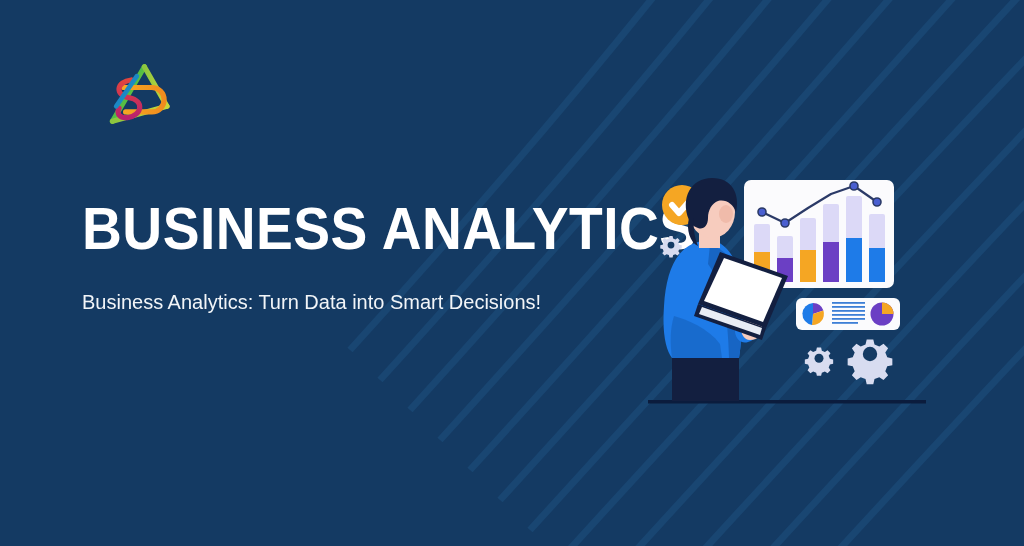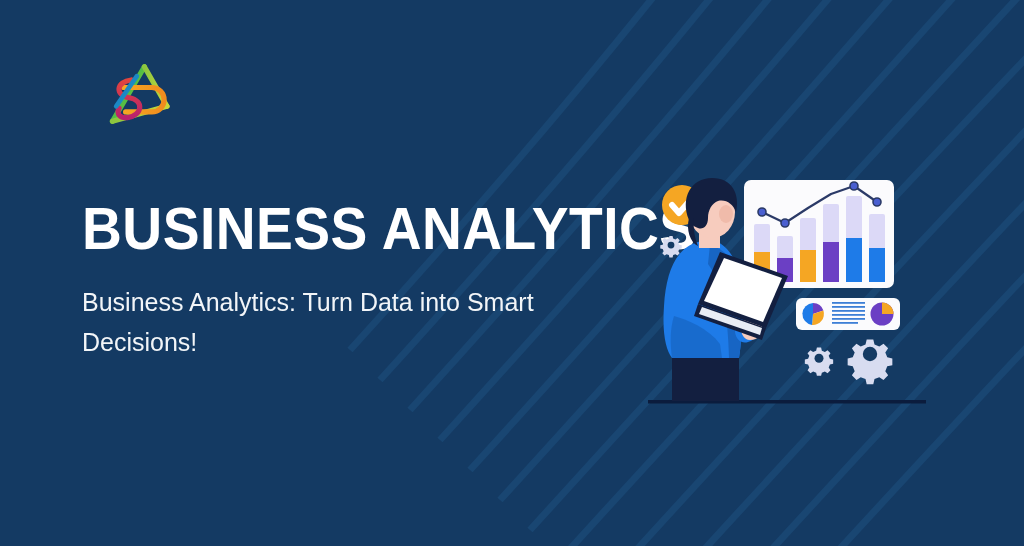--- a/index.html
+++ b/index.html
@@ -44,21 +44,21 @@
     font-weight: 700;
     letter-spacing: 0.5px;
     transform: scaleX(0.92);
     transform-origin: left center;
     white-space: nowrap;
   }
   #page-subtitle {
     margin: 0;
     margin-top: 22px;
     color: #f2f5f8;
-    font-size: 25px;
+    font-size: 20px;
     line-height: 40px;
     font-weight: 400;
     max-width: 460px;
   }
   
   #illustration {
     position: absolute;
     left: 636px;
     top: 168px;
     width: 300px;

